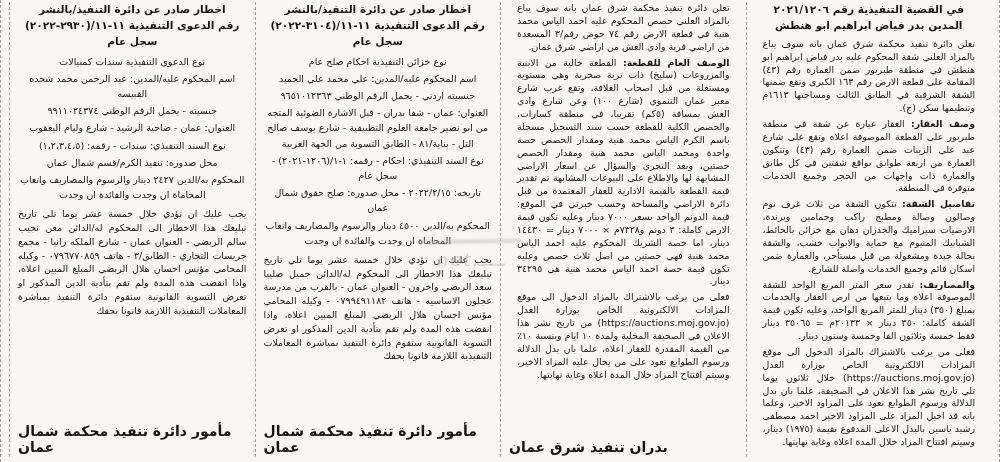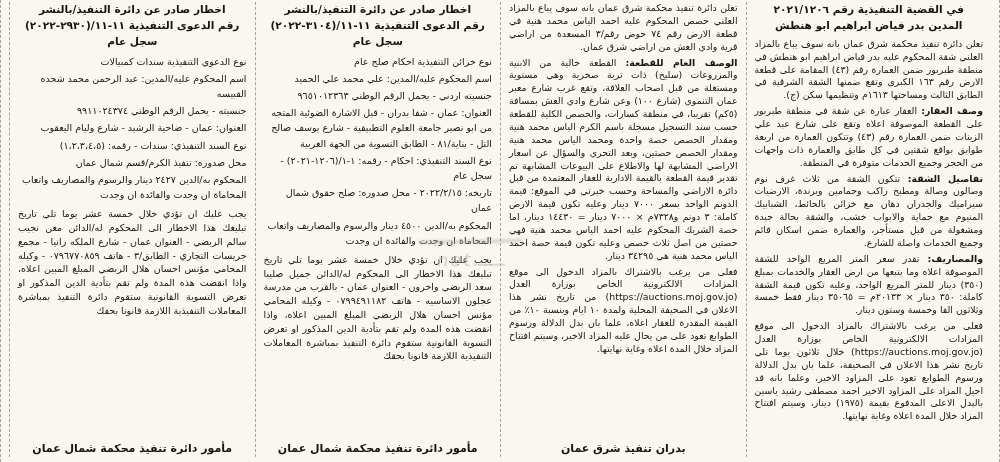--- a/index.html
+++ b/index.html
@@ -21,28 +21,28 @@
   }
   .col{
     flex:1 1 0;min-width:0;
     padding:0 8px 2px;
     display:flex;flex-direction:column;
     overflow:hidden;
   }
   .col:not(:last-child){border-left:1px dashed #a6a298;}
   .hdr{margin:0 0 4px;font-size:10.6px;font-weight:bold;text-align:center;line-height:1.5;}
   .hl{display:block;}
-  .para{margin:0 0 3px;font-size:9.4px;line-height:1.37;text-align:justify;}
+  .para{margin:0 8px 3px;font-size:9.4px;line-height:1.37;text-align:justify;}
   .plabel{font-weight:bold;}
   .plabel:empty{display:none;}
-  .meta{font-size:9.5px;line-height:1.6;margin:0 0 2px;}
+  .meta{font-size:9.5px;line-height:1.6;text-align:center;margin:0 0 2px;}
   .demand{margin:3px 0 3px;font-size:9.5px;line-height:1.45;text-align:justify;}
   .sig{
     margin-top:auto;padding-top:5px;
-    text-align:center;font-weight:bold;font-size:11px;
+    text-align:left;font-weight:bold;font-size:14px;
   }
   .watermark{
     position:absolute;top:220px;left:352px;width:235px;
     text-align:center;color:#b6b2a7;opacity:.6;
     pointer-events:none;transform:rotate(-1deg);
   }
   .wm-script{display:block;font-size:25px;font-weight:bold;filter:blur(1.4px);letter-spacing:1px;}
   .wm-domain{display:block;font-size:18px;font-style:italic;filter:blur(.6px);letter-spacing:2px;}
 </style>
 </head>

